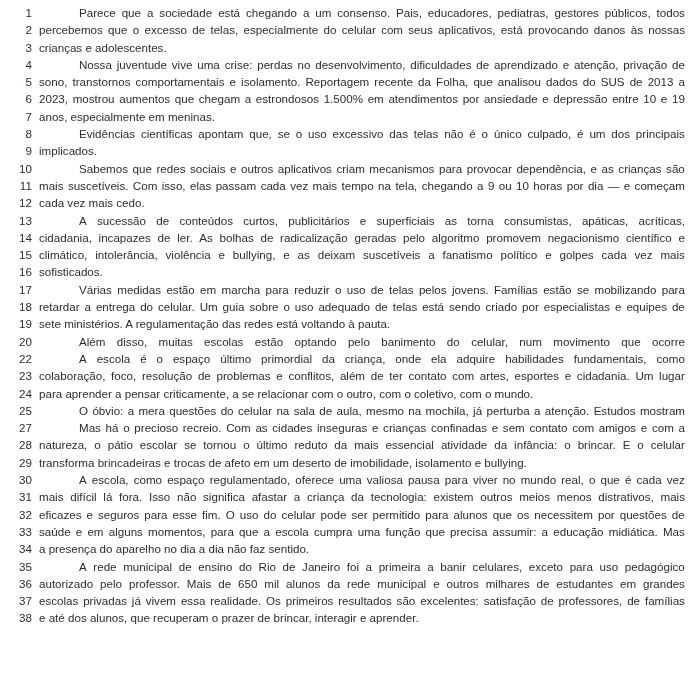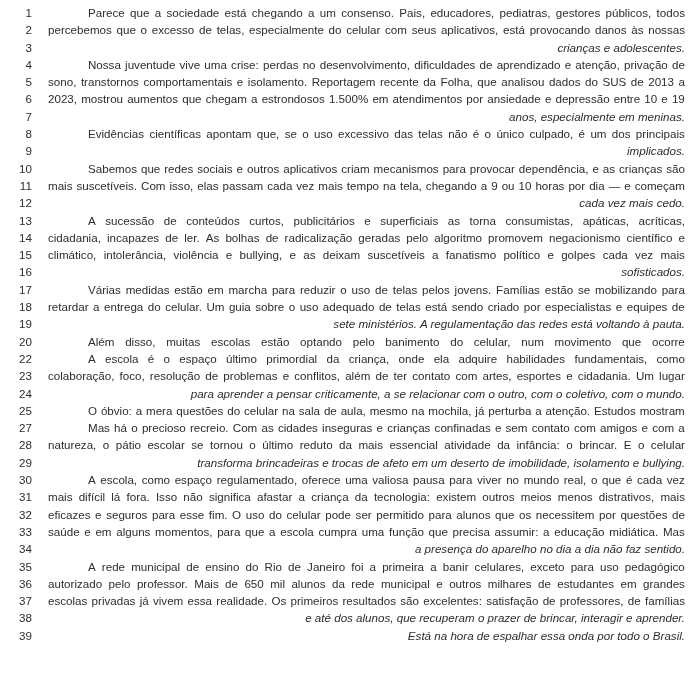--- a/index.html
+++ b/index.html
@@ -43,21 +43,21 @@
     font-size: 11.6px;
     line-height: 17.3px;
     color: #2b2d31;
     letter-spacing: 0.1px;
     -webkit-user-select: none;
     user-select: none;
   }
 
   .line-text {
     flex: 1 1 auto;
-    margin-left: 16px;
+    margin-left: 7px;
     font-size: 11.6px;
     line-height: 17.3px;
     color: #2b2d31;
     overflow: hidden;
     position: relative;
     height: 17.3px;
   }
 
   
   .line-text.justified {
@@ -66,22 +66,21 @@
     justify-content: space-between;
     align-items: baseline;
   }
   .line-text.justified > .w {
     white-space: pre;
   }
 
   
   .line-text.flush {
     display: block;
-    text-align: right;
-    font-style: italic;
+    text-align: left;
   }
 
   
   .line-text.indent-first {
     padding-left: 40px;
   }
 </style>
 </head>
 <body>
 
@@ -711,18 +710,14 @@
           <span class="w">de</span>
           <span class="w">professores,</span>
           <span class="w">de</span>
           <span class="w">famílias</span>
         </span>
       </div>
       <div class="text-line">
         <span class="line-number">38</span>
         <span class="line-text flush">e até dos alunos, que recuperam o prazer de brincar, interagir e aprender.</span>
       </div>
-      <div class="text-line">
-        <span class="line-number">39</span>
-        <span class="line-text flush">Está na hora de espalhar essa onda por todo o Brasil.</span>
-      </div>
     </div>
 </div>
 
 </body></html>

